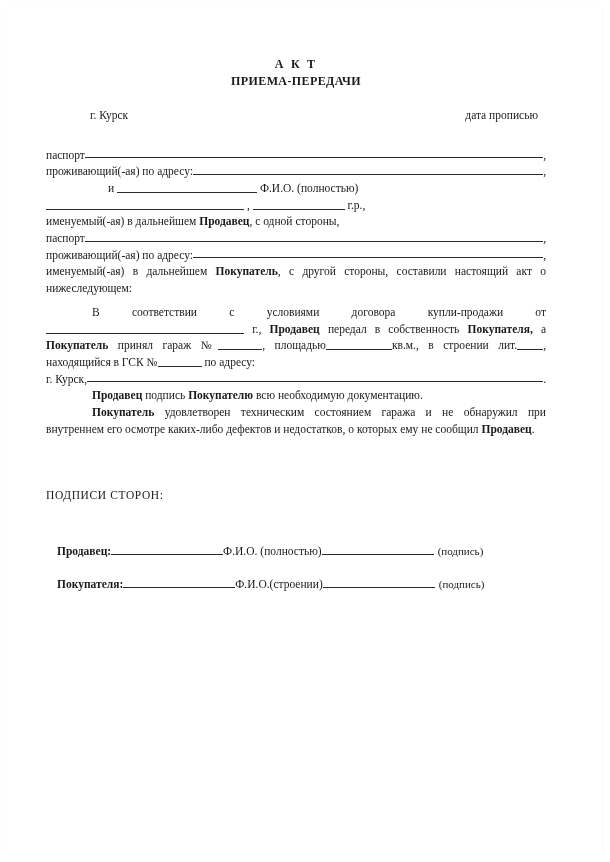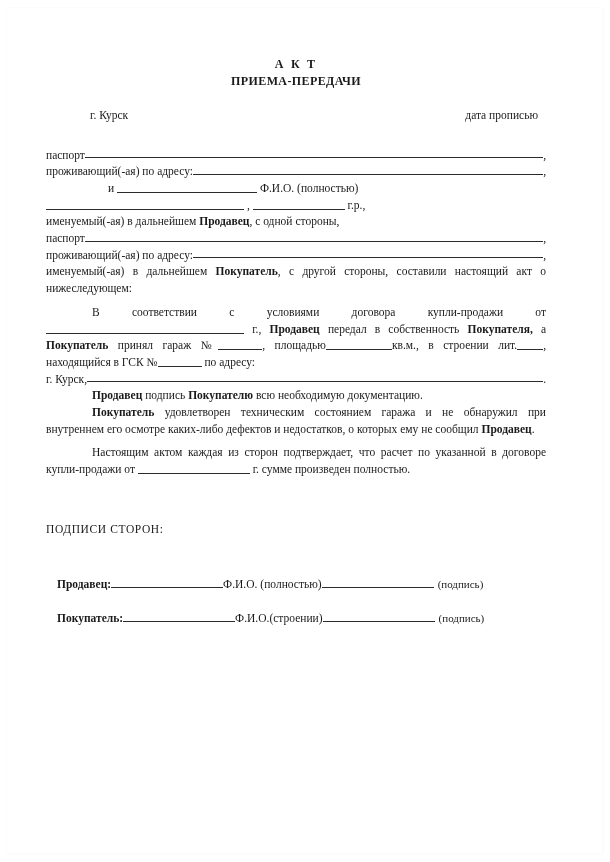--- a/index.html
+++ b/index.html
@@ -187,37 +187,36 @@
         <span class="rule"></span>
         <span>.</span>
       </div>
 
       <p class="para indent nojust"><b>Продавец</b> <span>подпись</span> <b>Покупателю</b> <span>всю необходимую документацию.</span></p>
 
       <p class="para indent"><b>Покупатель</b> <span>удовлетворен техническим состоянием гаража и не обнаружил при внутреннем его осмотре каких-либо дефектов и недостатков, о которых ему не сообщил</span> <b>Продавец</b><span>.</span></p>
 
       <div class="gap-sm"></div>
 
-      <p class="para indent"><span>Настоящим актом каждая из сторон подтверждает, что расчет по указанной в договоре купли-продажи от</span> <span class="fill w-xl"></span> <span>г. сумме произведен полностью.</span></p>
 
     </div>
 
     <div class="signatures-title">ПОДПИСИ СТОРОН:</div>
 
     <div class="sign-list">
       <div class="sign-row">
         <span class="sign-label">Продавец:</span>
           <span class="fill w-xl"></span>
           <span>Ф.И.О. (полностью)</span>
           <span class="fill l-sig w-xl"></span>
           <span class="small-gap"></span>
           <span class="sign-note">(подпись)</span>
       </div>
       <div class="sign-row">
-        <span class="sign-label">Покупатель:</span>
+        <span class="sign-label">Покупателя:</span>
           <span class="fill w-xl"></span>
           <span>Ф.И.О.(строении)</span>
           <span class="fill l-sig w-xl"></span>
           <span class="small-gap"></span>
           <span class="sign-note">(подпись)</span>
       </div>
     </div>
 
   </div>
 </div>

